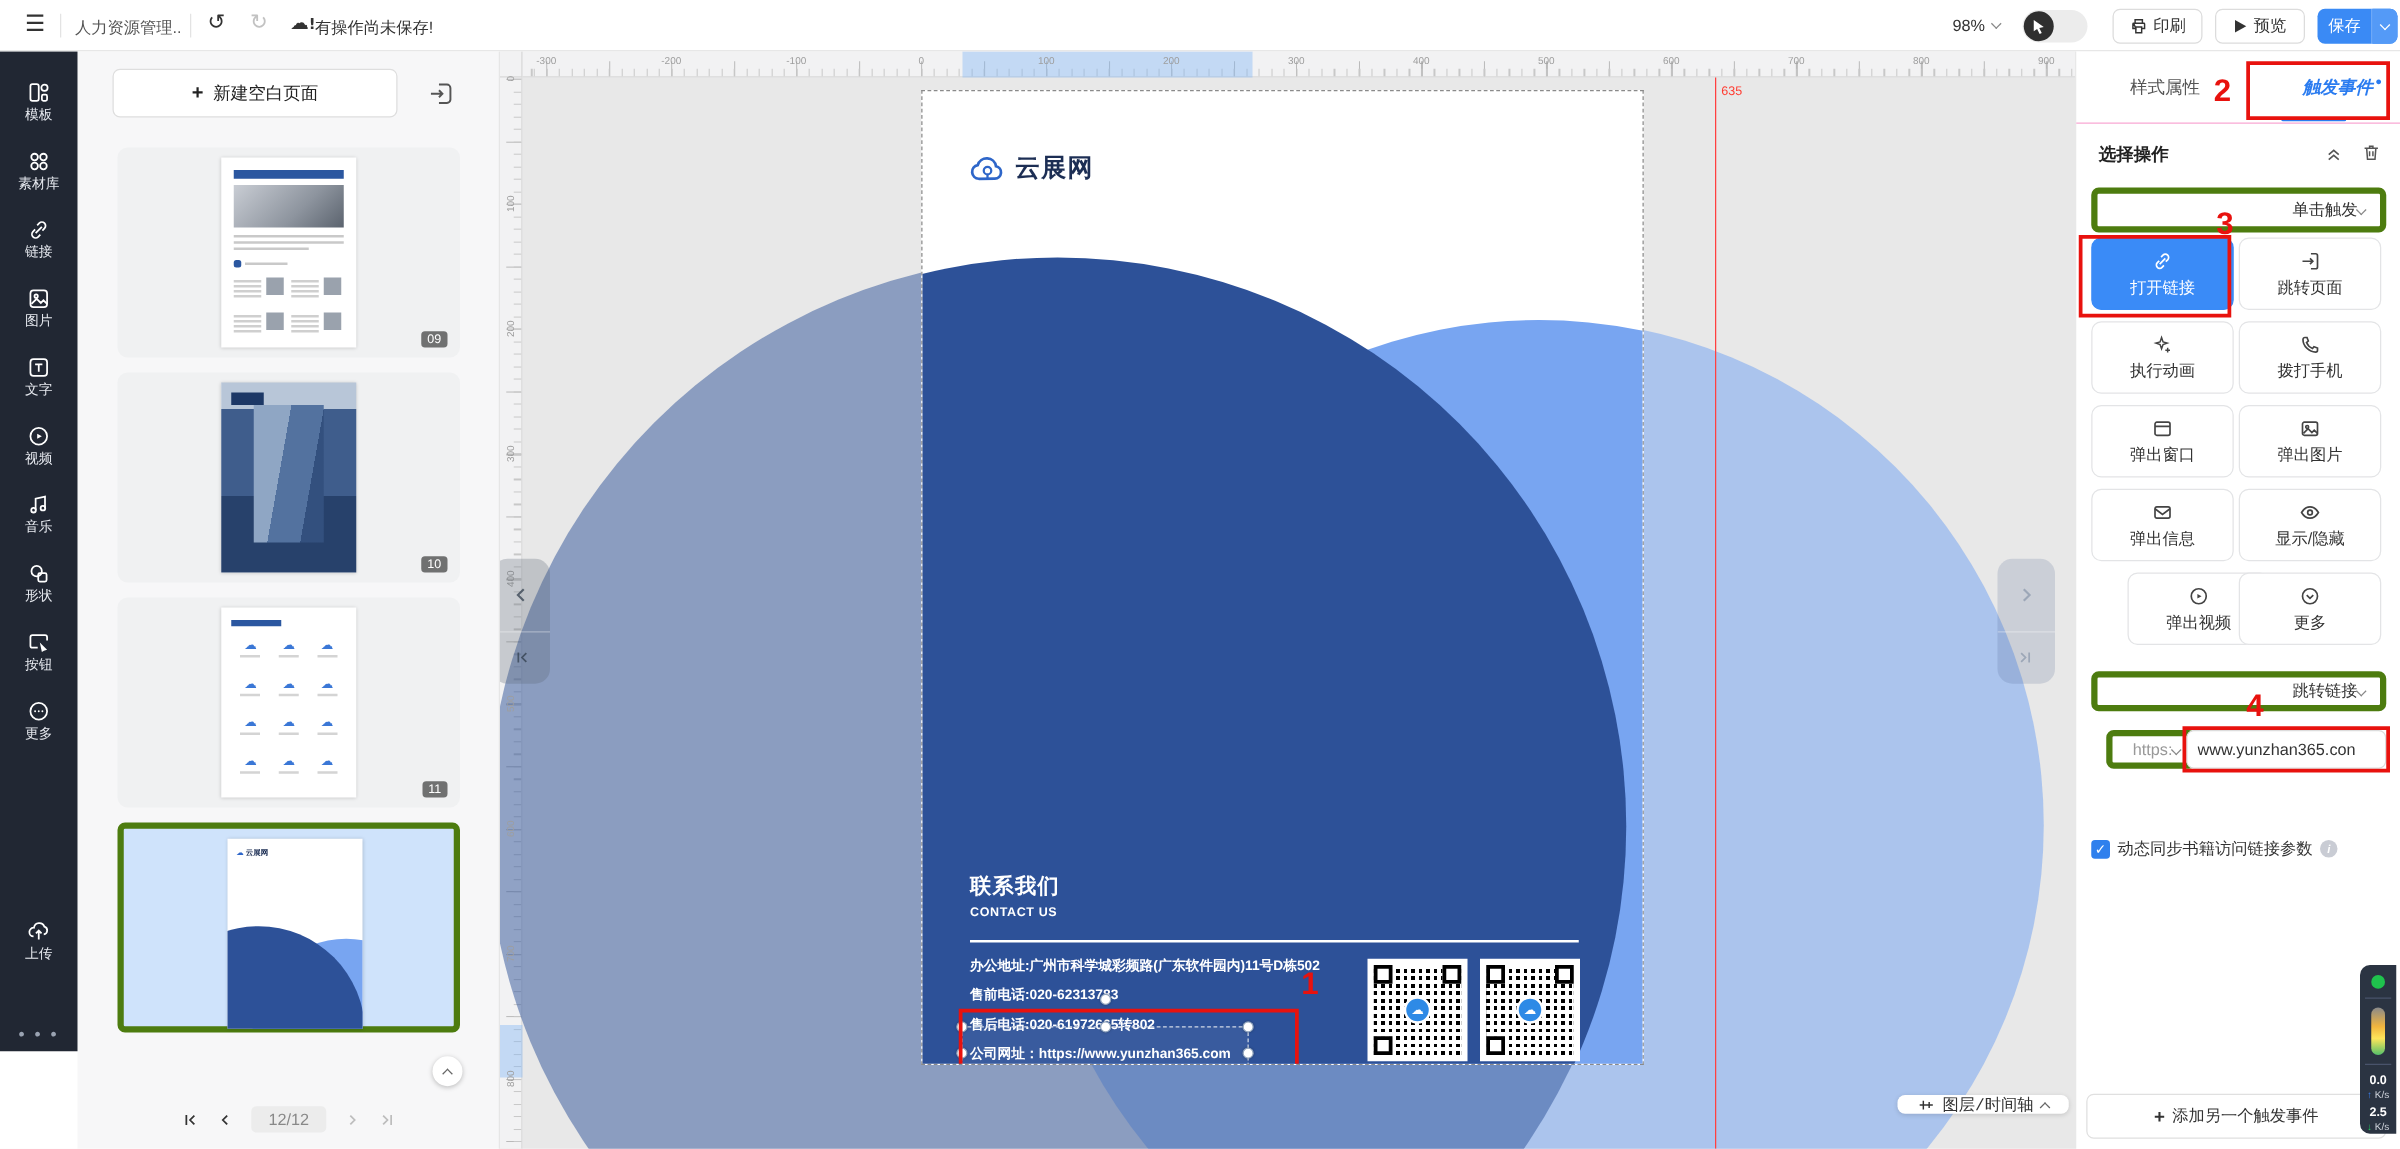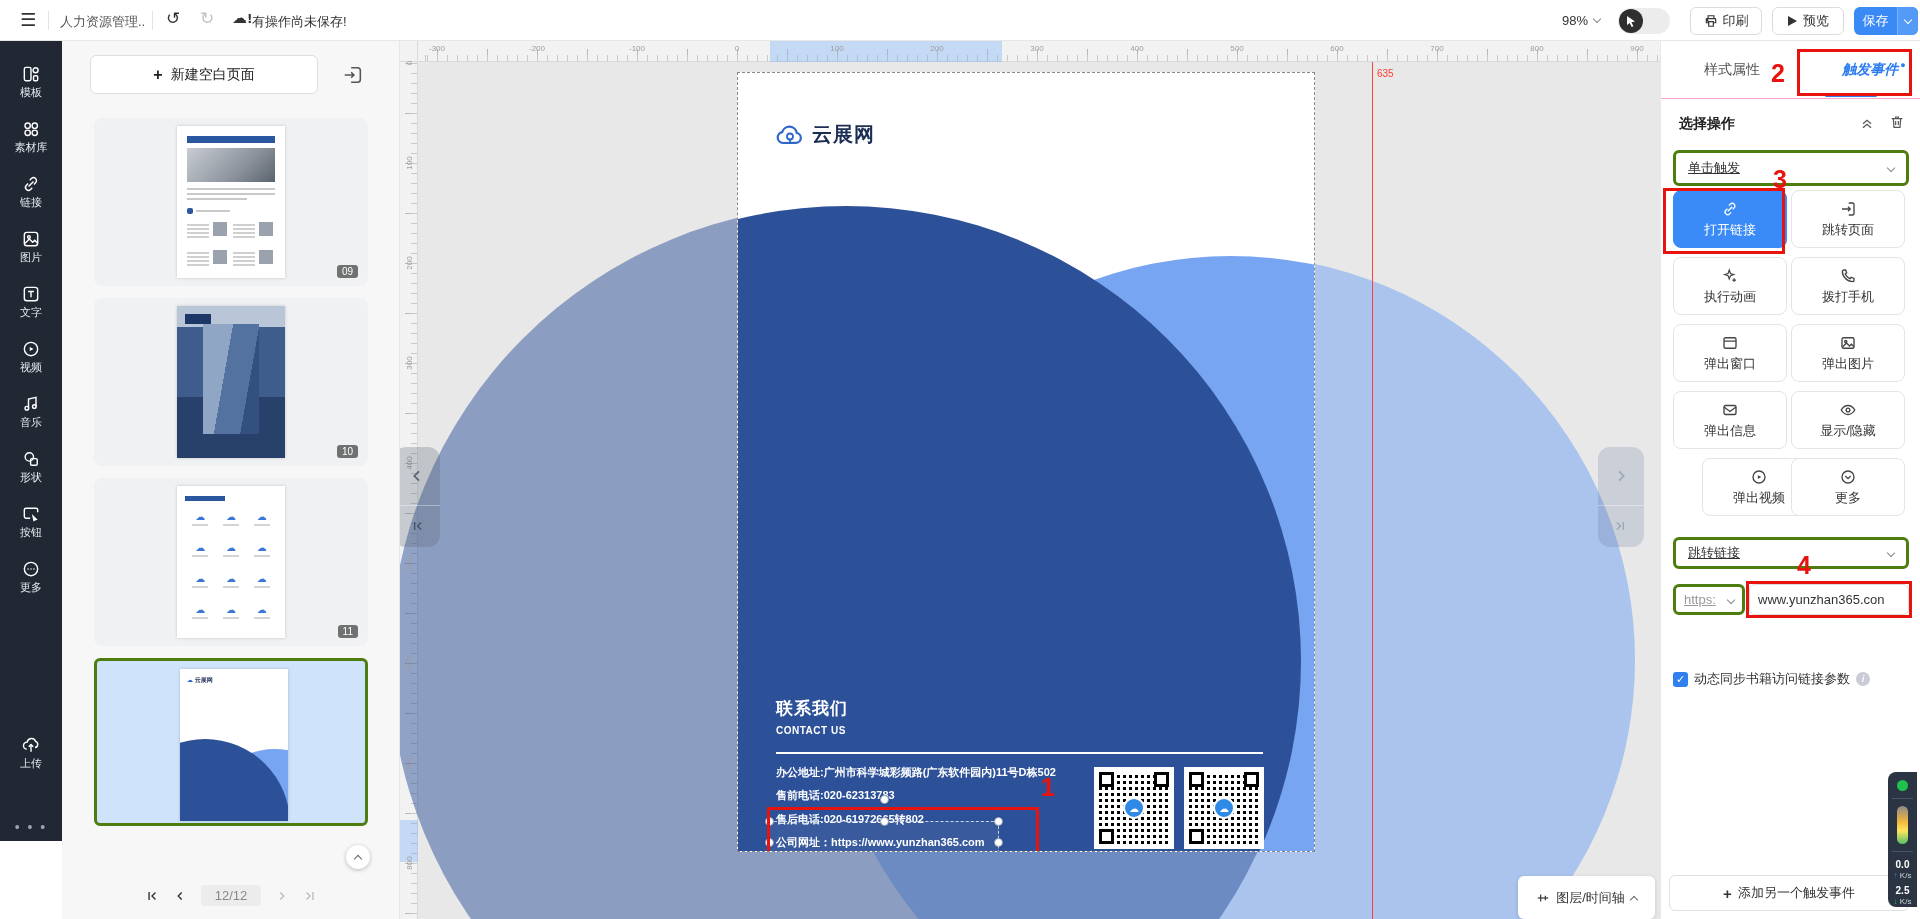--- a/index.html
+++ b/index.html
@@ -79,21 +79,21 @@
   #hl-h{position:absolute;left:370px;top:0;width:232px;height:21px;background:rgba(125,180,245,.4);z-index:3;}
   #hl-v{position:absolute;left:0;top:779px;width:18px;height:42px;background:rgba(125,180,245,.4);z-index:3;}
   #pageEl{position:absolute;left:337px;top:31px;width:578px;height:780px;background:#fff;border:1px dashed #8a8a8a;overflow:hidden;z-index:5;}
   .page-circle{position:absolute;border-radius:50%;}
   #guide-line{position:absolute;left:972px;top:21px;width:1px;height:857px;background:#ff4040;z-index:6;}
   #guide-label{position:absolute;left:977px;top:27px;font-size:10px;color:#ff3b30;z-index:6;}
   .cnav{position:absolute;width:46px;height:100px;border-radius:12px;background:rgba(90,100,115,.28);z-index:6;display:flex;flex-direction:column;overflow:hidden;}
   .cnav .b1{flex:1.4;display:flex;align-items:center;justify-content:center;border-bottom:1px solid rgba(255,255,255,.35);}
   .cnav .b2{flex:1;display:flex;align-items:center;justify-content:center;}
   .cnav svg{opacity:.75;}
-  #layers-btn{position:absolute;left:1118px;top:835px;width:137px;height:43px;background:#fff;border-radius:6px;box-shadow:0 1px 4px rgba(0,0,0,.15);display:flex;align-items:center;justify-content:center;gap:6px;font-size:13px;color:#333;z-index:7;}
+  #layers-btn{position:absolute;left:1118px;top:835px;width:137px;height:15px;background:#fff;border-radius:6px;box-shadow:0 1px 4px rgba(0,0,0,.15);display:flex;align-items:center;justify-content:center;gap:6px;font-size:13px;color:#333;z-index:7;font-family:Liberation Mono, monospace;}
 
   
   #brand{position:absolute;left:38px;top:48px;display:flex;align-items:center;gap:8px;z-index:3;}
   #brand .txt{font-size:20px;font-weight:bold;color:#1c2e54;letter-spacing:1px;}
   .contact{position:absolute;left:38px;color:#fff;z-index:3;white-space:nowrap;}
   #ct-title{top:624px;font-size:17px;font-weight:bold;letter-spacing:1px;}
   #ct-sub{top:652px;font-size:10px;font-weight:bold;letter-spacing:.5px;}
   #ct-line{position:absolute;left:38px;top:679px;width:487px;height:2px;background:#fff;z-index:3;}
   .ct-row{font-size:11px;font-weight:bold;}
   #ct-addr{top:692px;} #ct-tel1{top:715px;} #ct-tel2{top:739px;} #ct-web{top:762px;}
@@ -110,26 +110,26 @@
 
   
   #rpanel{position:absolute;left:1660px;top:41px;width:260px;height:878px;background:#fff;border-left:1px solid #e8e8e8;z-index:30;}
   #rp-tabs{position:absolute;left:0;top:0;width:284px;height:58px;border-bottom:1px solid #f9a8d4;display:flex;}
   .rp-tab{flex:1;display:flex;align-items:center;justify-content:center;font-size:14px;color:#555;gap:2px;}
   .rp-tab.active{color:#2b7cf0;font-weight:bold;font-style:italic;}
   .rp-tab .dot{color:#2b7cf0;font-size:9px;transform:translateY(-5px);}
   #tab-underline{position:absolute;left:164px;top:53px;width:52px;height:3px;background:#2b7cf0;border-radius:2px;}
   #rp-select-action{position:absolute;left:18px;top:74px;font-size:14px;font-weight:bold;color:#222;}
   #rp-collapse{position:absolute;left:198px;top:74px;} #rp-trash{position:absolute;left:228px;top:72px;}
-  .sel{position:absolute;border:3px solid #4d7c0f;border-radius:6px;background:#fff;display:flex;align-items:center;font-size:13px;color:#333;padding:0 12px;justify-content:space-between;text-decoration:underline;}
+  .sel{position:absolute;border:5px solid #4d7c0f;border-radius:6px;background:#fff;display:flex;align-items:center;font-size:13px;color:#333;padding:0 12px;justify-content:flex-end;}
   #trigger-select{left:12px;top:109px;width:236px;height:36px;}
   .act{position:absolute;width:114px;height:58px;border:1px solid #e3e4e6;border-radius:8px;background:#fff;display:flex;flex-direction:column;align-items:center;justify-content:center;gap:3px;font-size:13px;color:#333;}
   .act.on{background:#3a8bf7;border-color:#3a8bf7;color:#fff;}
   #linktype-select{left:12px;top:496px;width:236px;height:32px;}
-  #proto-select{left:12px;top:543px;width:72px;height:31px;color:#999;padding:0 8px;}
+  #proto-select{left:24px;top:543px;width:72px;height:31px;color:#999;padding:0 8px;}
   #url-input{position:absolute;left:88px;top:543px;width:160px;height:31px;border:1px solid #dcdcdc;border-radius:6px;font-size:13px;color:#333;padding:0 8px;font-family:"Liberation Sans","DejaVu Sans",sans-serif;}
   #openmode-select{left:12px;top:587px;width:236px;height:32px;}
   #sync-row{position:absolute;left:12px;top:629px;display:flex;align-items:center;gap:6px;font-size:13px;color:#333;}
   #sync-check{width:15px;height:15px;border-radius:3px;background:#2f80ed;color:#fff;font-size:11px;display:flex;align-items:center;justify-content:center;}
   #info-dot{width:14px;height:14px;border-radius:50%;background:#c9ccd4;color:#fff;font-size:9px;display:flex;align-items:center;justify-content:center;font-style:italic;font-weight:bold;}
   #add-trigger{position:absolute;left:8px;top:834px;width:240px;height:36px;border:1px solid #e0e0e0;border-radius:6px;background:#fff;display:flex;align-items:center;justify-content:center;gap:6px;font-size:13px;color:#333;}
   .redbox{position:absolute;border:3px solid #e8120e;z-index:9;}
   #redbox2{left:136px;top:8px;width:115px;height:47px;}
   #redbox3{left:2px;top:147px;width:122px;height:66px;}
   #redbox4{left:85px;top:540px;width:166px;height:37px;}

